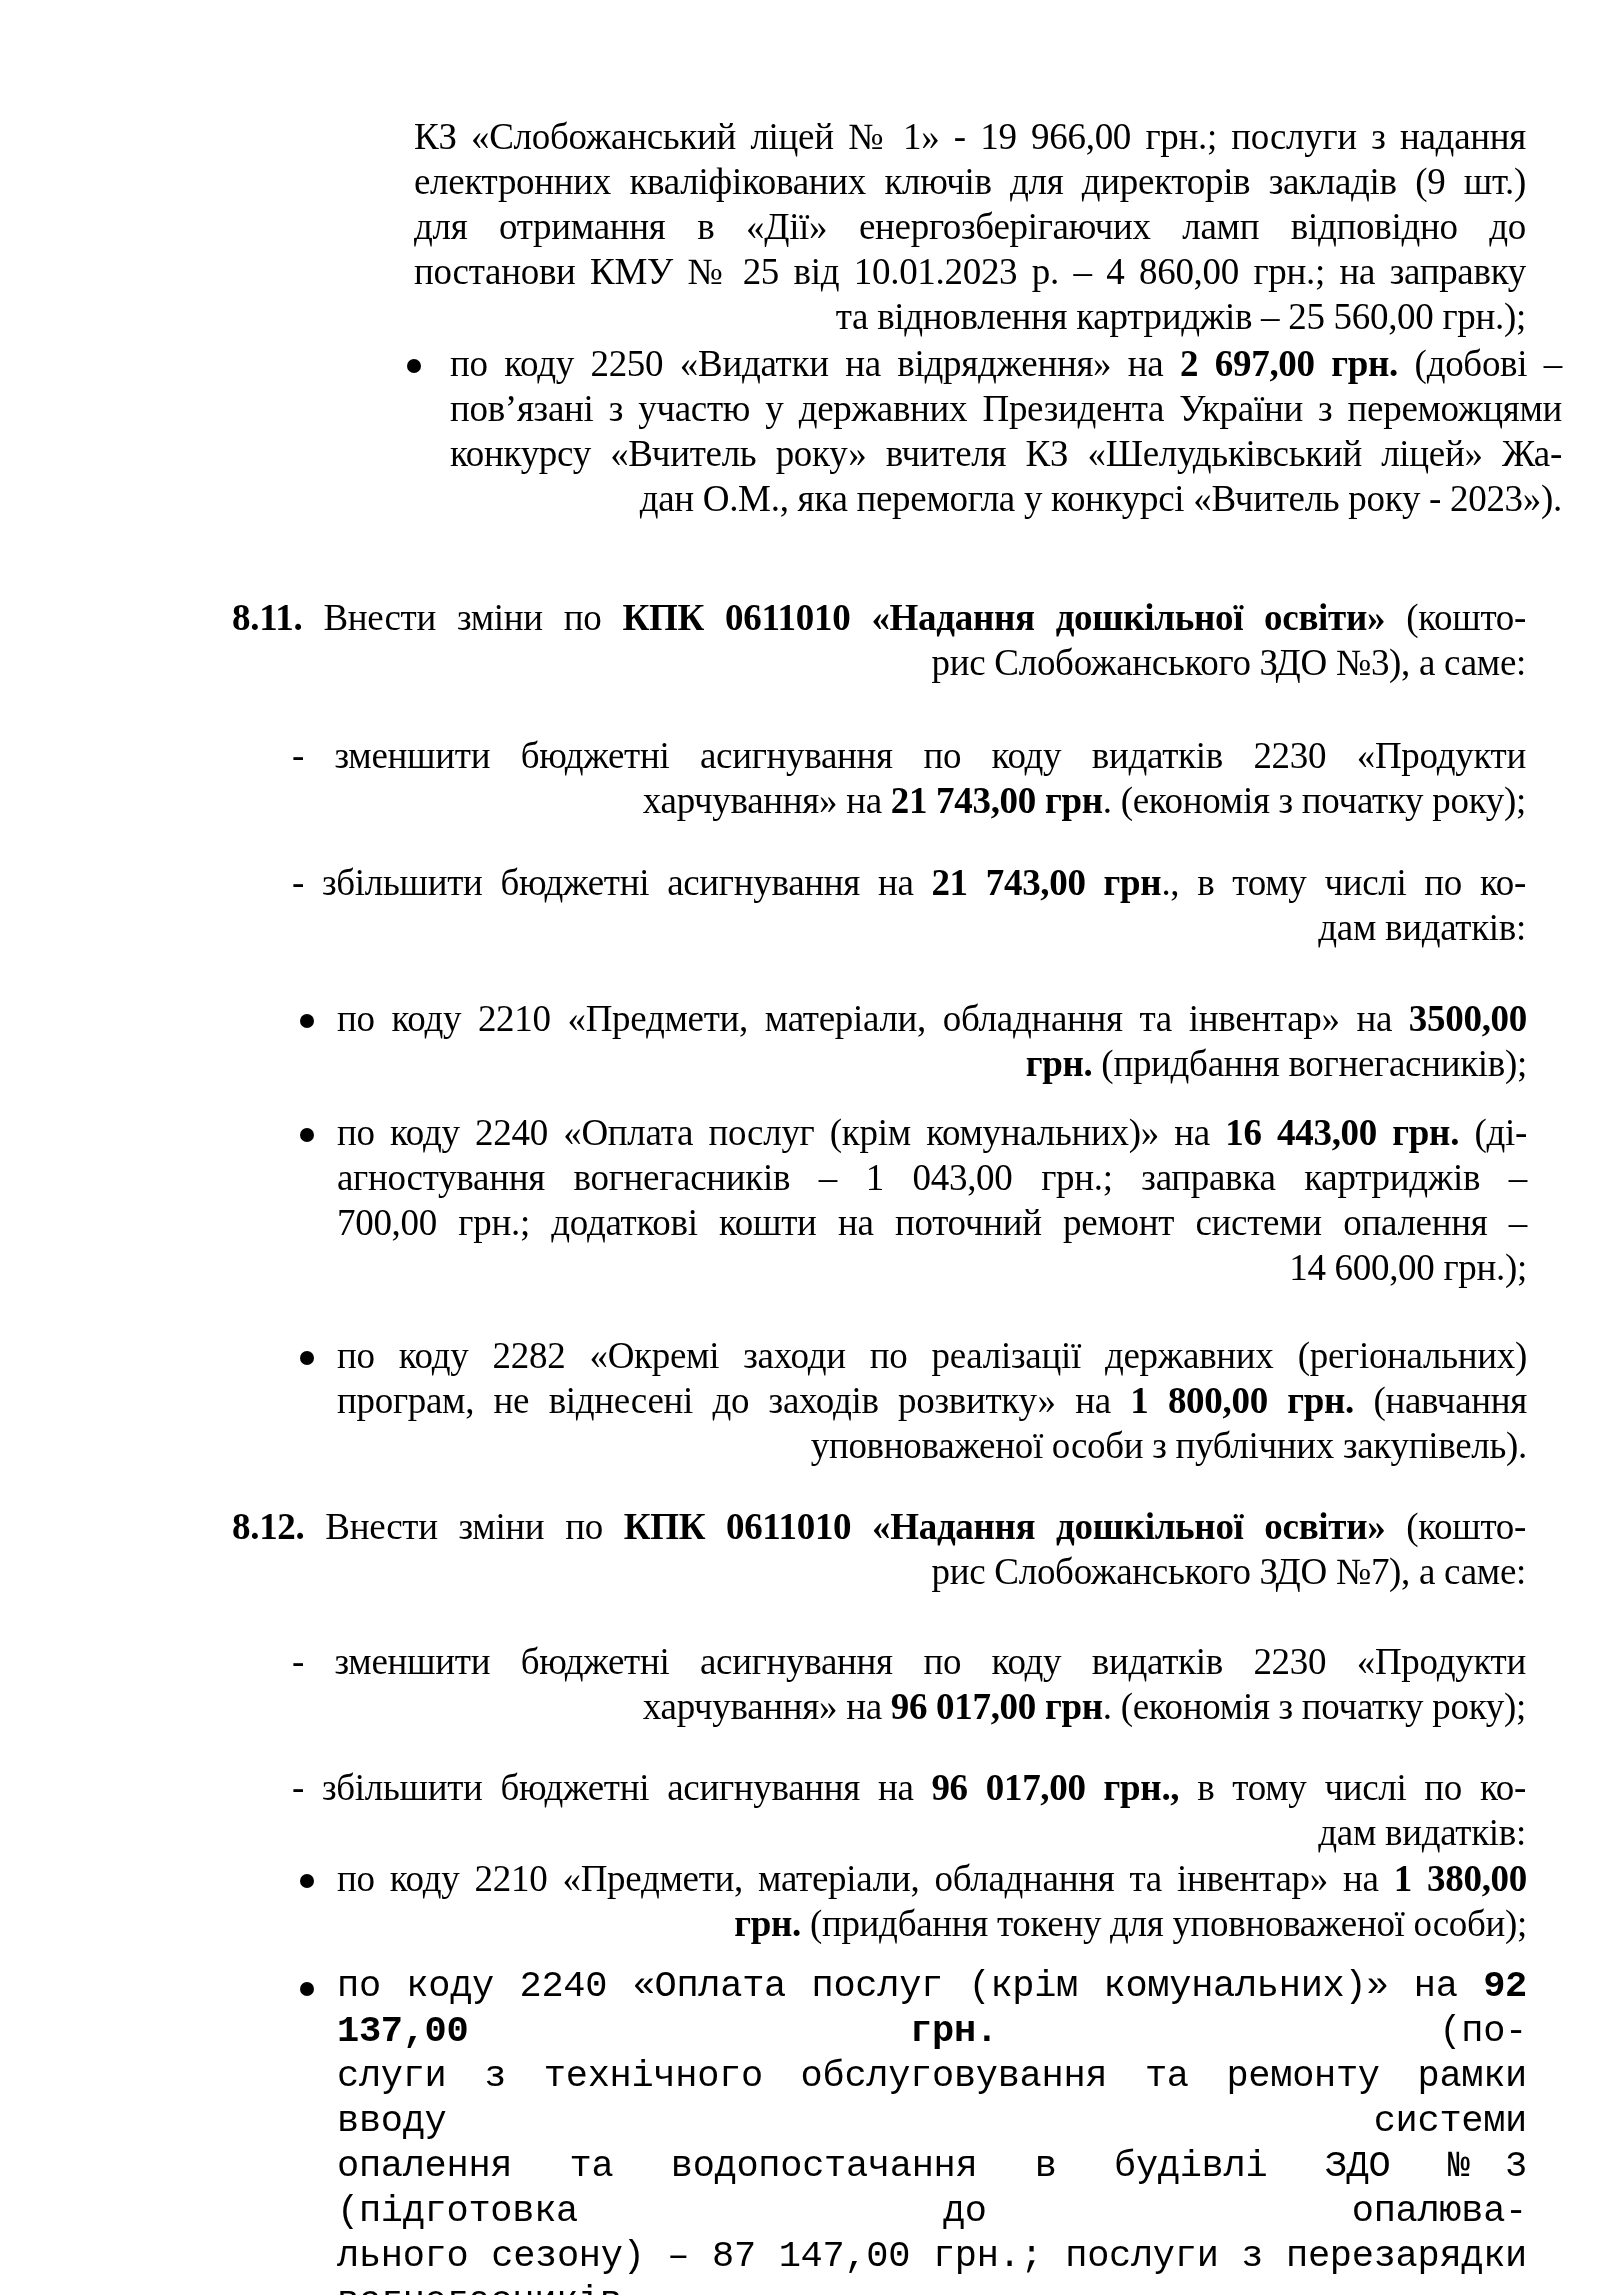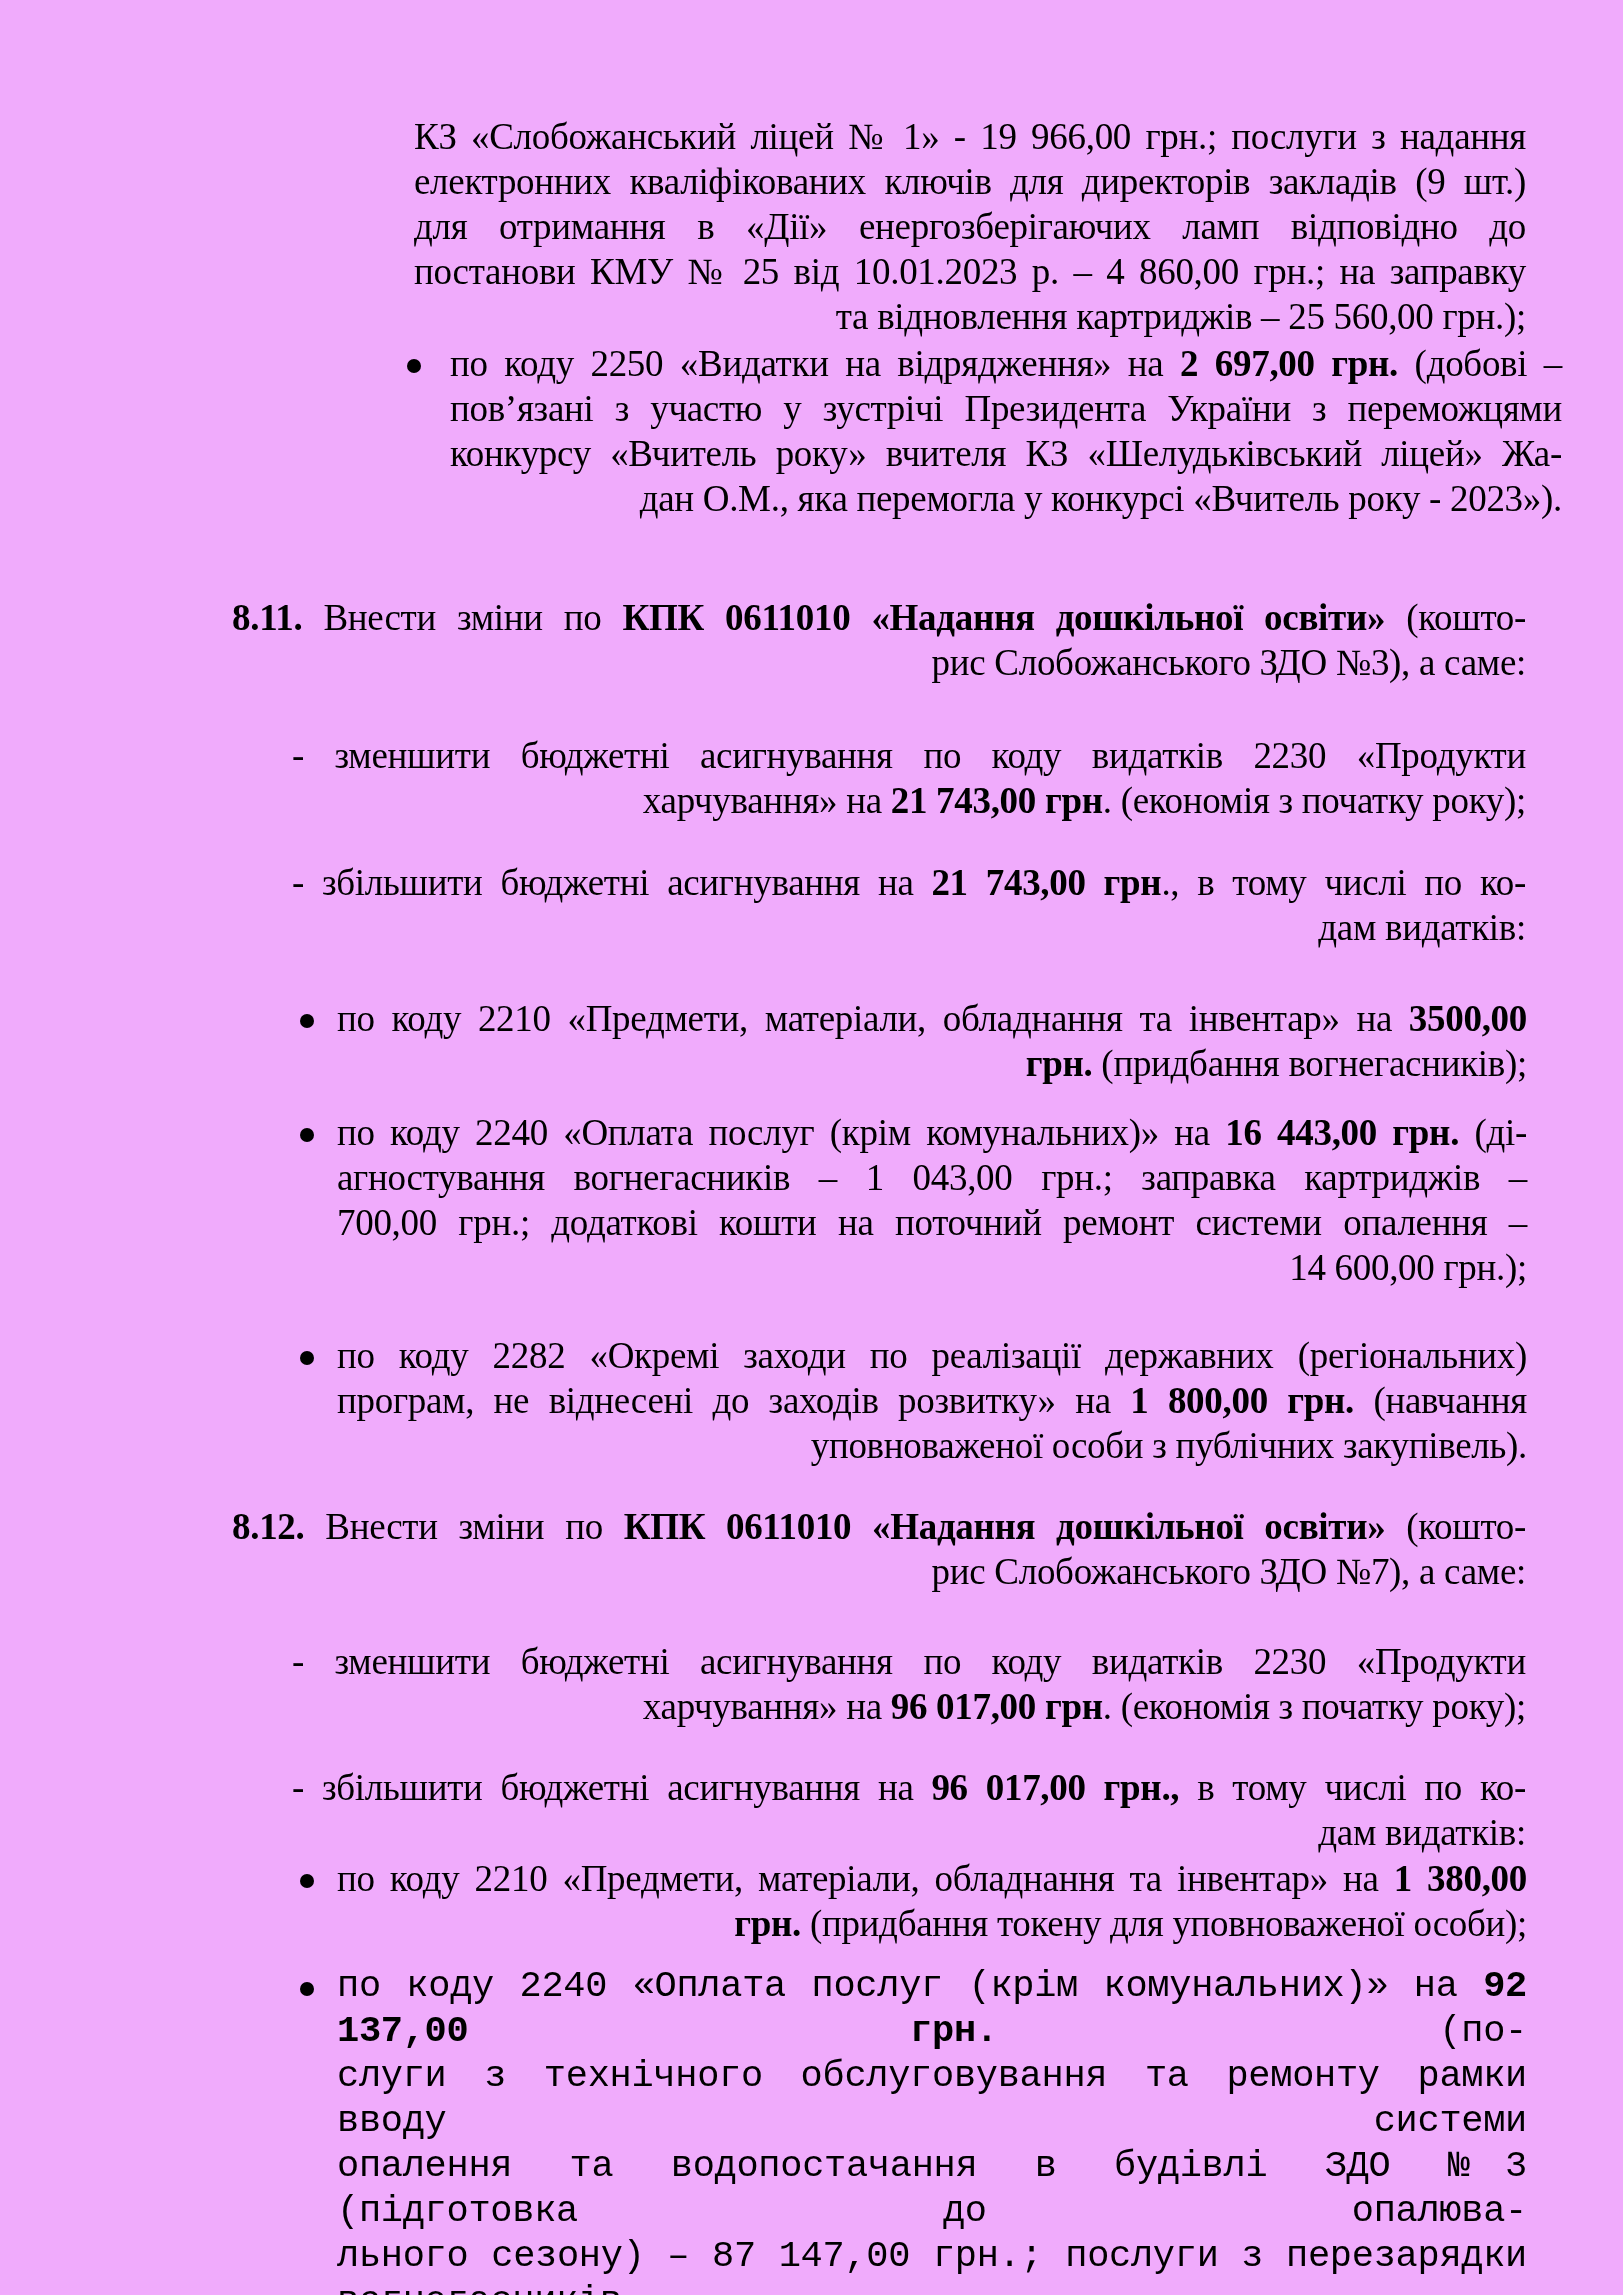--- a/index.html
+++ b/index.html
@@ -4,21 +4,21 @@
 <style>
   html, body {
     margin: 0;
     padding: 0;
     background: #e8e8e8;
   }
   .page {
     position: relative;
     width: 1623px;
     height: 2295px;
-    background: #f0abfc;
+    background: #ffffff;
     color: #000000;
     font-family: "Liberation Serif", "DejaVu Serif", serif;
     font-size: 37px;
     line-height: 45px;
     letter-spacing: -0.3px;
     overflow: hidden;
   }
   .block {
     position: absolute;
   }
@@ -72,21 +72,21 @@
     <div class="block outer" style="top: 114px;">
       <div class="line just"><span>КЗ «Слобожанський ліцей № 1» - 19 966,00 грн.; послуги з надання</span></div>
       <div class="line just"><span>електронних кваліфікованих ключів для директорів закладів (9 шт.)</span></div>
       <div class="line just"><span>для отримання в «Дії» енергозберігаючих ламп відповідно до</span></div>
       <div class="line just"><span>постанови КМУ № 25 від 10.01.2023 р. – 4 860,00 грн.; на заправку</span></div>
       <div class="line"><span>та відновлення картриджів – 25 560,00 грн.);</span></div>
     </div>
     <div class="block outer" style="top: 341px; margin-left: 36px;">
       <span class="dot"></span>
       <div class="line just"><span>по коду 2250 «Видатки на відрядження» на </span><span class="b">2 697,00 грн.</span><span> (добові –</span></div>
-      <div class="line just"><span>пов’язані з участю у зустрічі Президента України з переможцями</span></div>
+      <div class="line just"><span>пов’язані з участю у державних Президента України з переможцями</span></div>
       <div class="line just"><span>конкурсу «Вчитель року» вчителя КЗ «Шелудьківський ліцей» Жа-</span></div>
       <div class="line"><span>дан О.М., яка перемогла у конкурсі «Вчитель року - 2023»).</span></div>
     </div>
     <div class="block margin-par" style="top: 595px;">
       <div class="line just"><span class="b">8.11.</span><span> Внести зміни по </span><span class="b">КПК 0611010 «Надання дошкільної освіти»</span><span> (кошто-</span></div>
       <div class="line"><span>рис Слобожанського ЗДО №3), а саме:</span></div>
     </div>
     <div class="block dash-par" style="top: 733px;">
       <div class="line just indent"><span>- зменшити бюджетні асигнування по коду видатків 2230 «Продукти</span></div>
       <div class="line"><span>харчування» на </span><span class="b">21 743,00 грн</span><span>. (економія з початку року);</span></div>

